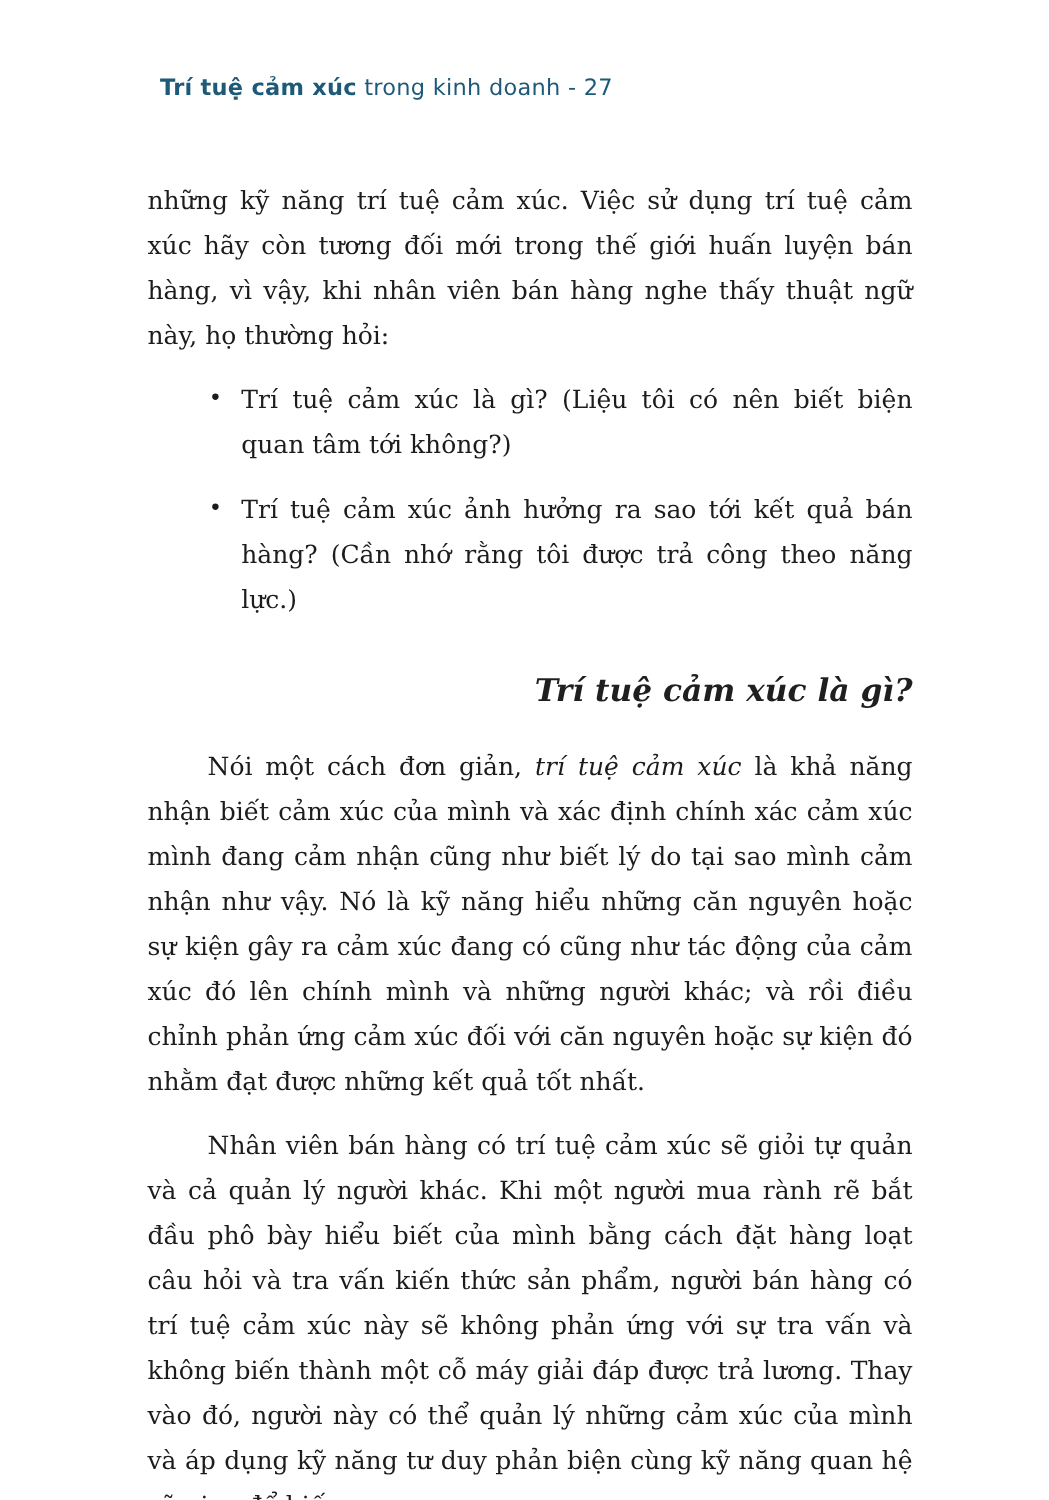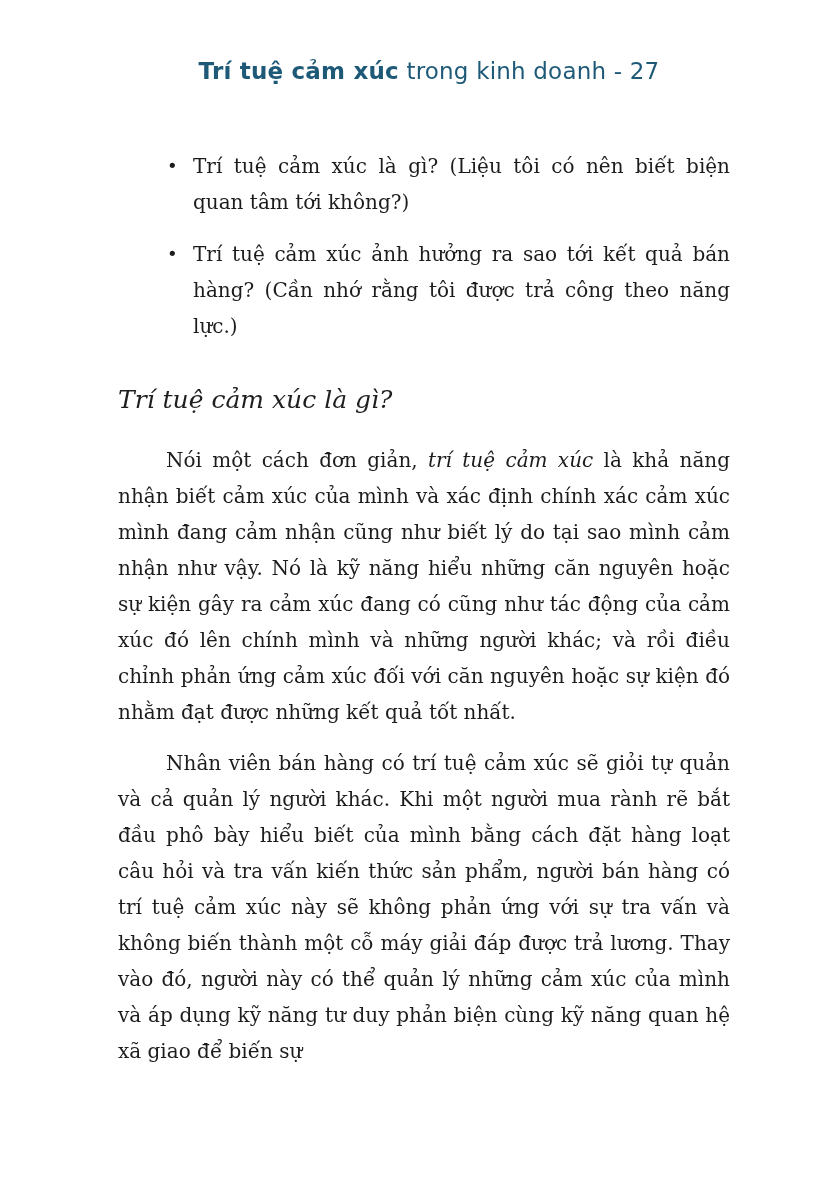--- a/index.html
+++ b/index.html
@@ -14,23 +14,23 @@
     background: #ffffff;
     overflow: hidden;
     font-family: "DejaVu Serif", serif;
     color: #1c1c1c;
   }
   .page-header {
     position: absolute;
     top: 60px;
     left: 128px;
     right: 109px;
-    text-align: center;
+    text-align: left;
     font-family: "DejaVu Sans", "Liberation Sans", sans-serif;
-    font-size: 23px;
+    font-size: 18px;
     line-height: 22px;
     color: #1e5a78;
     letter-spacing: 0.2px;
   }
   .header-bold { font-weight: bold; }
   .page-body {
     position: absolute;
     top: 142px;
     left: 118px;
     right: 109px;
@@ -54,42 +54,43 @@
   }
   .bullet-marker {
     position: absolute;
     left: 49px;
     top: 0;
     font-family: "DejaVu Sans", sans-serif;
     font-size: 18px;
   }
   .section-heading {
     margin: 40px 0 26px 0;
-    text-align: left;
+    text-align: right;
     font-family: "DejaVu Serif", serif;
     font-size: 25px;
     line-height: 32px;
-    font-weight: normal;
+    font-weight: bold;
     font-style: italic;
     color: #1f1f1f;
     text-indent: 0;
   }
   em { font-style: italic; }
 </style>
 </head>
 <body>
 
 <div class="page">
 
   <header class="page-header">
     <span class="header-bold">Trí tuệ cảm xúc</span><span class="header-rest"> trong kinh doanh - 27</span>
   </header>
 
   <main class="page-body">
 
+    <p class="para">những kỹ năng trí tuệ cảm xúc. Việc sử dụng trí tuệ cảm xúc hãy còn tương đối mới trong thế giới huấn luyện bán hàng, vì vậy, khi nhân viên bán hàng nghe thấy thuật ngữ này, họ thường hỏi:</p>
 
     <ul class="bullet-list">
       <li class="bullet-item">
         <span class="bullet-marker">•</span>
         <span class="bullet-text">Trí tuệ cảm xúc là gì? (Liệu tôi có nên biết biện quan tâm tới không?)</span>
       </li>
       <li class="bullet-item">
         <span class="bullet-marker">•</span>
         <span class="bullet-text">Trí tuệ cảm xúc ảnh hưởng ra sao tới kết quả bán hàng? (Cần nhớ rằng tôi được trả công theo năng lực.)</span>
       </li>

